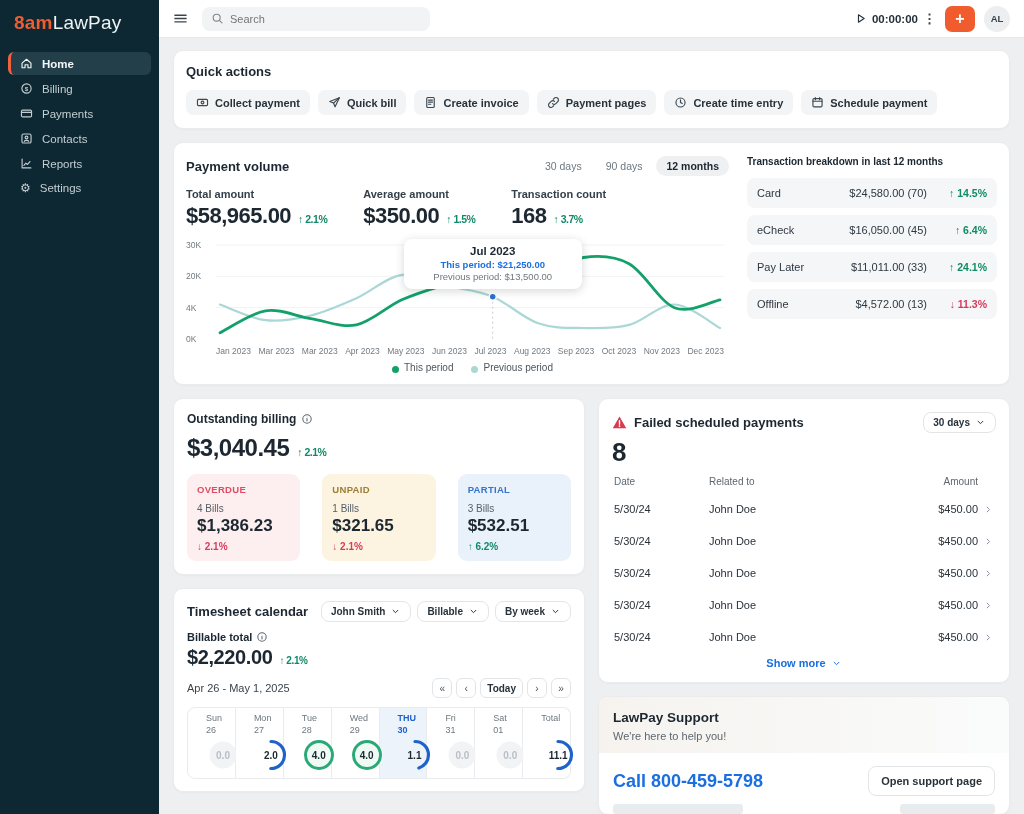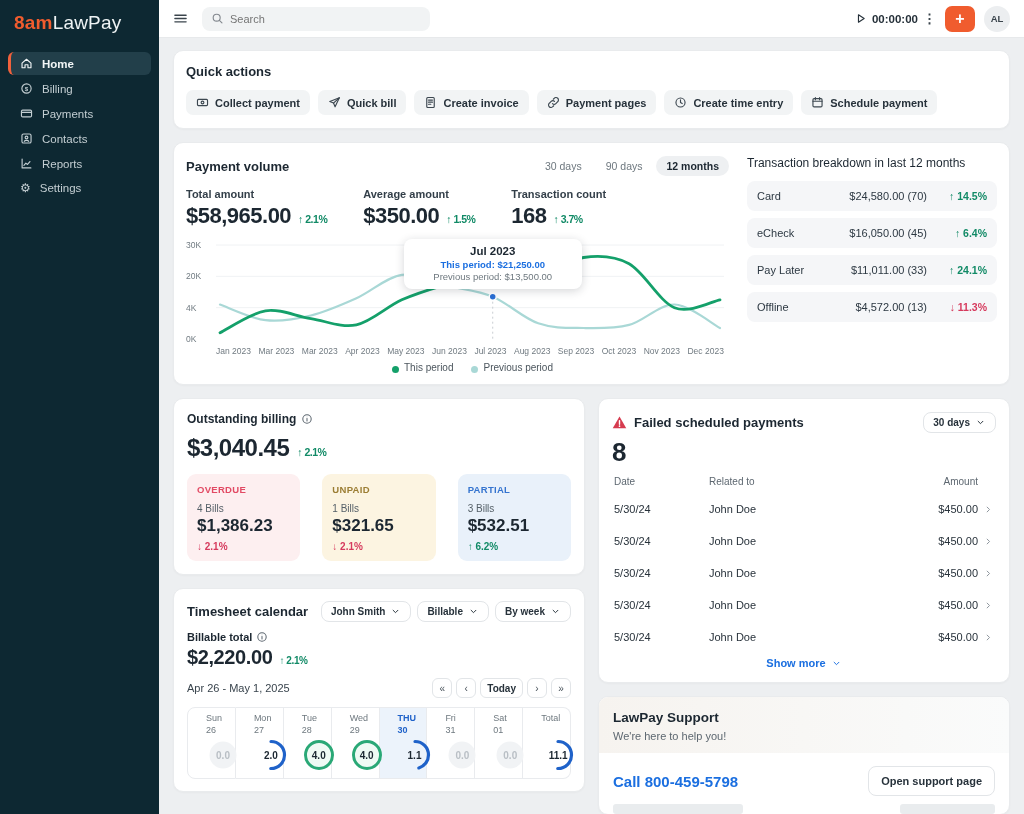--- a/index.html
+++ b/index.html
@@ -73,21 +73,21 @@
   .lg-item { display:flex; align-items:flex-end; }
   .lg-dot { width:7px; height:7px; border-radius:50%; display:inline-block; margin-right:5px; }
   .tooltip { position:absolute; top:0; width:178px; background:#fff; border-radius:8px;
     box-shadow:0 2px 10px rgba(20,30,40,.18); padding:6px 8px 7px; text-align:center; z-index:3; }
   .tt-title { font-size:11.5px; font-weight:700; color:#1c2731; }
   .tt-this { font-size:9.5px; color:#1b6fe0; font-weight:600; margin-top:2px; }
   .tt-prev { font-size:9.5px; color:#6e787f; margin-top:1px; }
 
   
   .breakdown { width:250px; flex:none; }
-  .bd-title { font-size:12px; font-weight:400; }
+  .bd-title { font-size:10px; font-weight:700; }
   .bd-row { display:grid; grid-template-columns:1fr auto 52px; align-items:center; gap:8px; background:#f5f6f8;
     border-radius:8px; padding:9px 10px; margin-top:7px; font-size:11px; color:#2c3842; }
   .bd-row:first-of-type { margin-top:11px; }
   .bd-delta { text-align:right; font-size:10.5px; }
 
   
   .columns { display:flex; gap:13px; align-items:flex-start; }
   .col { flex:1; display:flex; flex-direction:column; gap:13px; min-width:0; }
 
   
@@ -149,21 +149,21 @@
   .ringbox .val { position:absolute; inset:0; display:flex; align-items:center; justify-content:center;
     font-size:10px; font-weight:800; color:#1c2731; }
   .ringbox.empty .val { color:#b9bfc5; font-weight:700; }
 
   
   .sp { overflow:hidden; }
   .sp-head { background:linear-gradient(90deg,#f6f3ef,#fafbfb); padding:13px 14px 11px; }
   .sp-title { font-size:13.5px; font-weight:700; }
   .sp-sub { font-size:11px; color:#5d6770; margin-top:5px; }
   .sp-body { padding:13px 14px 4px; display:flex; align-items:center; justify-content:space-between; }
-  .sp-call { color:#1b6fe0; font-weight:800; font-size:15px; cursor:pointer; }
+  .sp-call { color:#1b6fe0; font-weight:800; font-size:18px; cursor:pointer; }
   .sp-btn { border:1px solid #e2e5e8; background:#fff; border-radius:8px; padding:8px 12px; font-size:11px;
     font-weight:600; font-family:inherit; cursor:pointer; color:#27323b; }
   .sp-sk { display:flex; justify-content:space-between; padding:4px 14px 0; }
   .sk { height:10px; background:#e9ecee; border-radius:3px; }
 </style>
 </head>
 <body>
 
 <div class="app">
 

